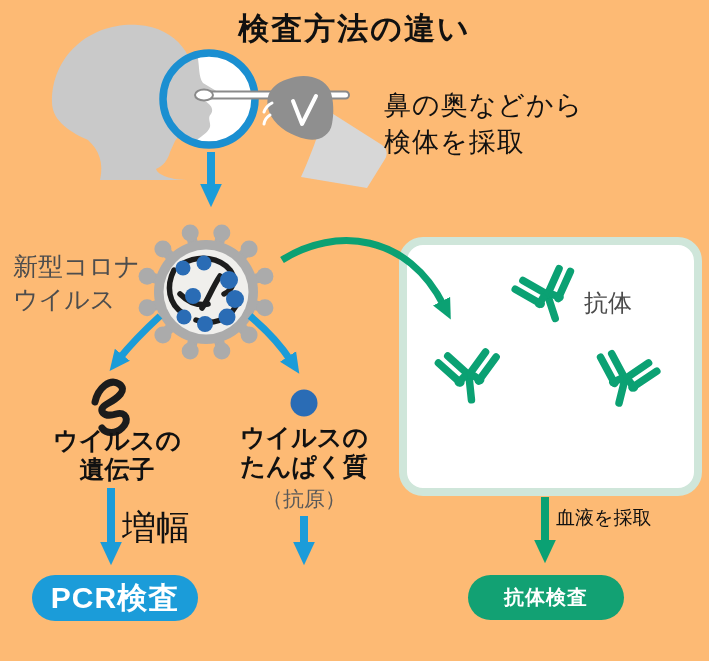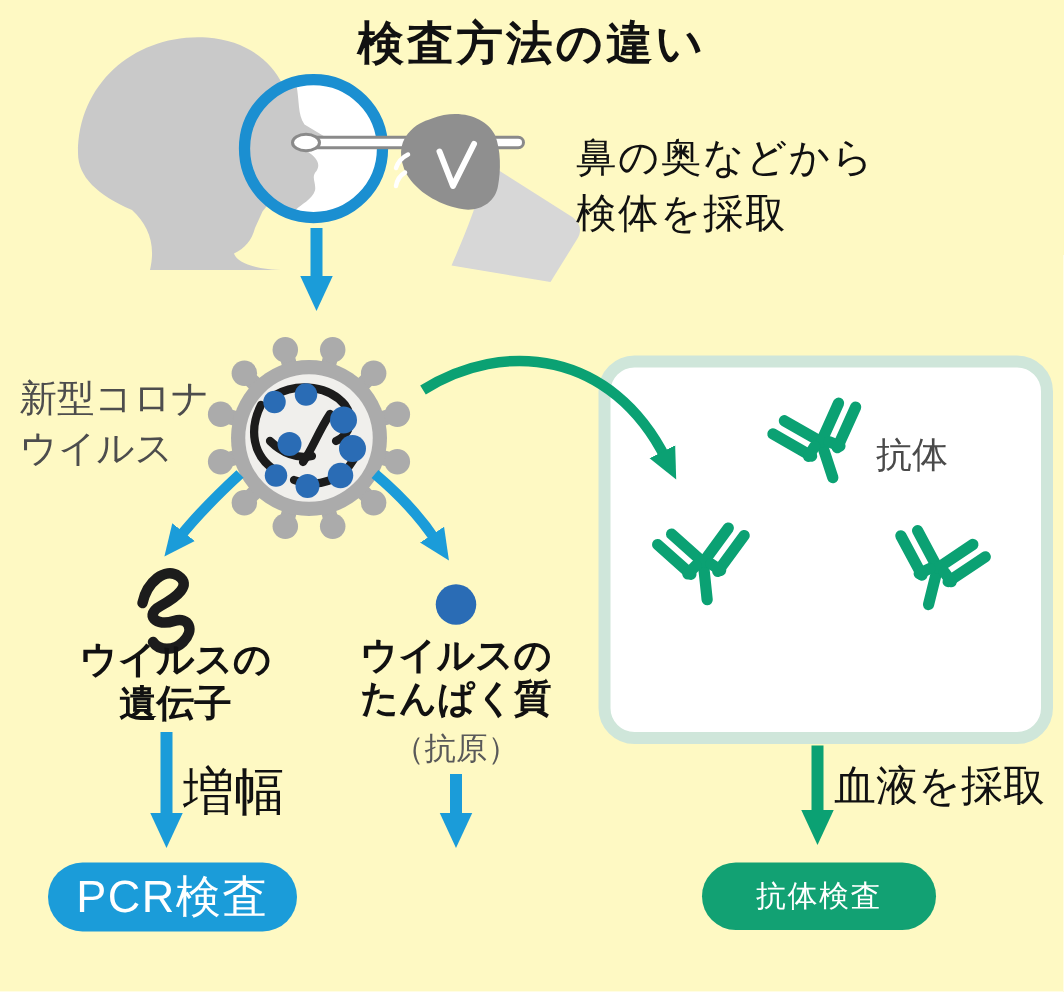--- a/index.html
+++ b/index.html
@@ -1,35 +1,35 @@
 <!DOCTYPE html>
 <html><head>
 <meta charset="utf-8">
 <style>
   html,body{margin:0;padding:0;background:#ffffff;}
   #stage{
-    position:relative;width:709px;height:661px;background:#fef9c3;overflow:hidden;
+    position:relative;width:709px;height:661px;background:#fdba74;overflow:hidden;
     font-family:"Liberation Sans","DejaVu Sans",sans-serif;
   }
   #art{position:absolute;left:0;top:0;}
   .lbl{position:absolute;white-space:pre-line;color:#111;}
   .title{left:0;right:0;top:8px;text-align:center;font-size:31px;font-weight:bold;letter-spacing:2px;}
   .serif{font-family:"Liberation Serif","DejaVu Serif",serif;}
   .sampling-note{left:384px;top:87px;font-size:27px;line-height:37px;letter-spacing:1px;}
   .virus-label{left:13px;top:250px;font-size:25px;line-height:33px;color:#4d4d4d;}
   .gene-label{left:32px;top:426px;width:170px;text-align:center;font-size:25px;line-height:29px;font-weight:bold;}
   .amp-label{left:122px;top:505px;font-size:34px;}
   .protein-label{left:221px;top:423px;width:166px;text-align:center;font-size:25px;line-height:29px;font-weight:bold;}
   .antigen-note{left:221px;top:485px;width:166px;text-align:center;font-size:21px;color:#595959;}
   .antibody-item-label{left:584px;top:287px;font-size:24px;color:#4a4a4a;}
   .formation-text{left:403px;top:413px;width:295px;text-align:center;font-size:26px;line-height:31px;font-weight:bold;}
-  .blood-label{left:556px;top:505px;font-size:28px;}
+  .blood-label{left:556px;top:505px;font-size:19px;}
   .pill{
     position:absolute;display:flex;align-items:center;justify-content:center;
-    color:#ffffff;font-weight:normal;border-radius:24px;letter-spacing:1px;
+    color:#ffffff;font-weight:bold;border-radius:24px;letter-spacing:1px;
   }
   .pill-blue{background:#1b9cd9;}
   .pill-green{background:#12a173;}
   .pill-pcr{left:32px;top:575px;width:166px;height:46px;font-size:30px;}
   .pill-antigen{left:228px;top:577px;width:153px;height:43px;font-size:27px;}
   .pill-antibody{left:468px;top:575px;width:156px;height:45px;font-size:20px;}
   
   .blue-stroke{stroke:#1b9cd9;fill:none;}
   .green-stroke{stroke:#0ba173;fill:none;}
   .spikes line{stroke:#ababab;stroke-width:10;stroke-linecap:round;}

